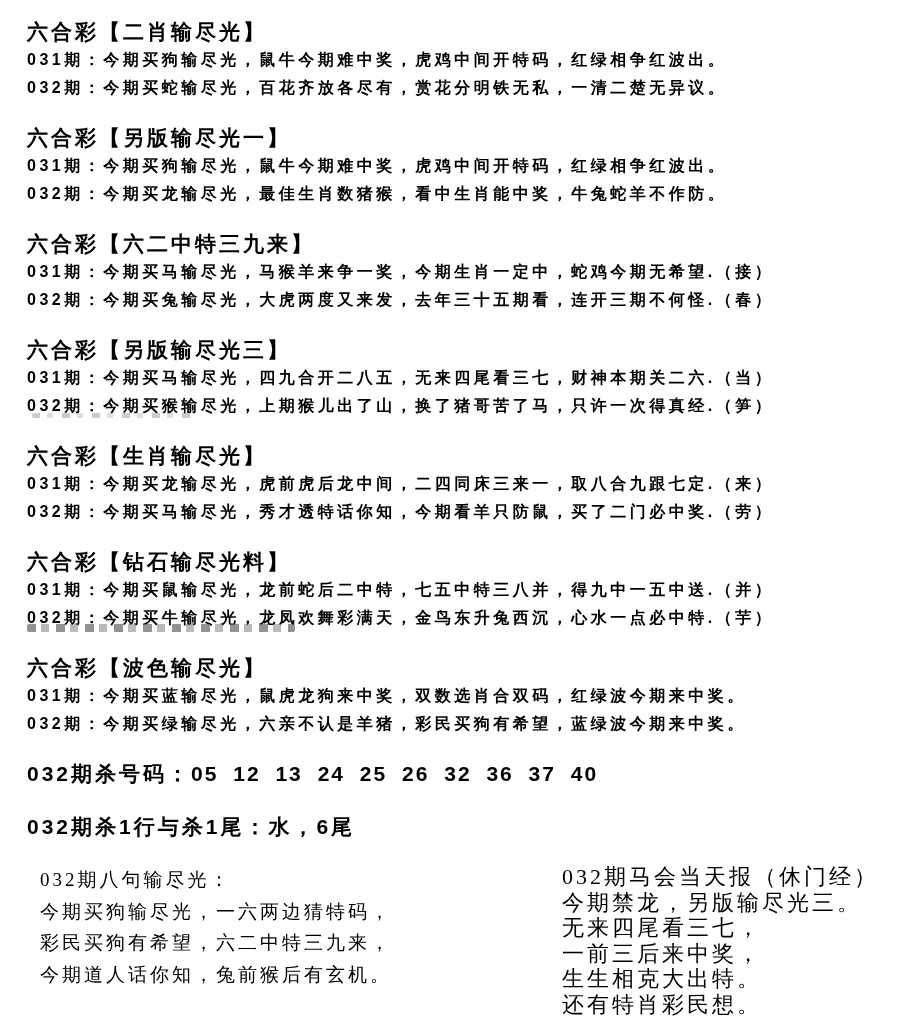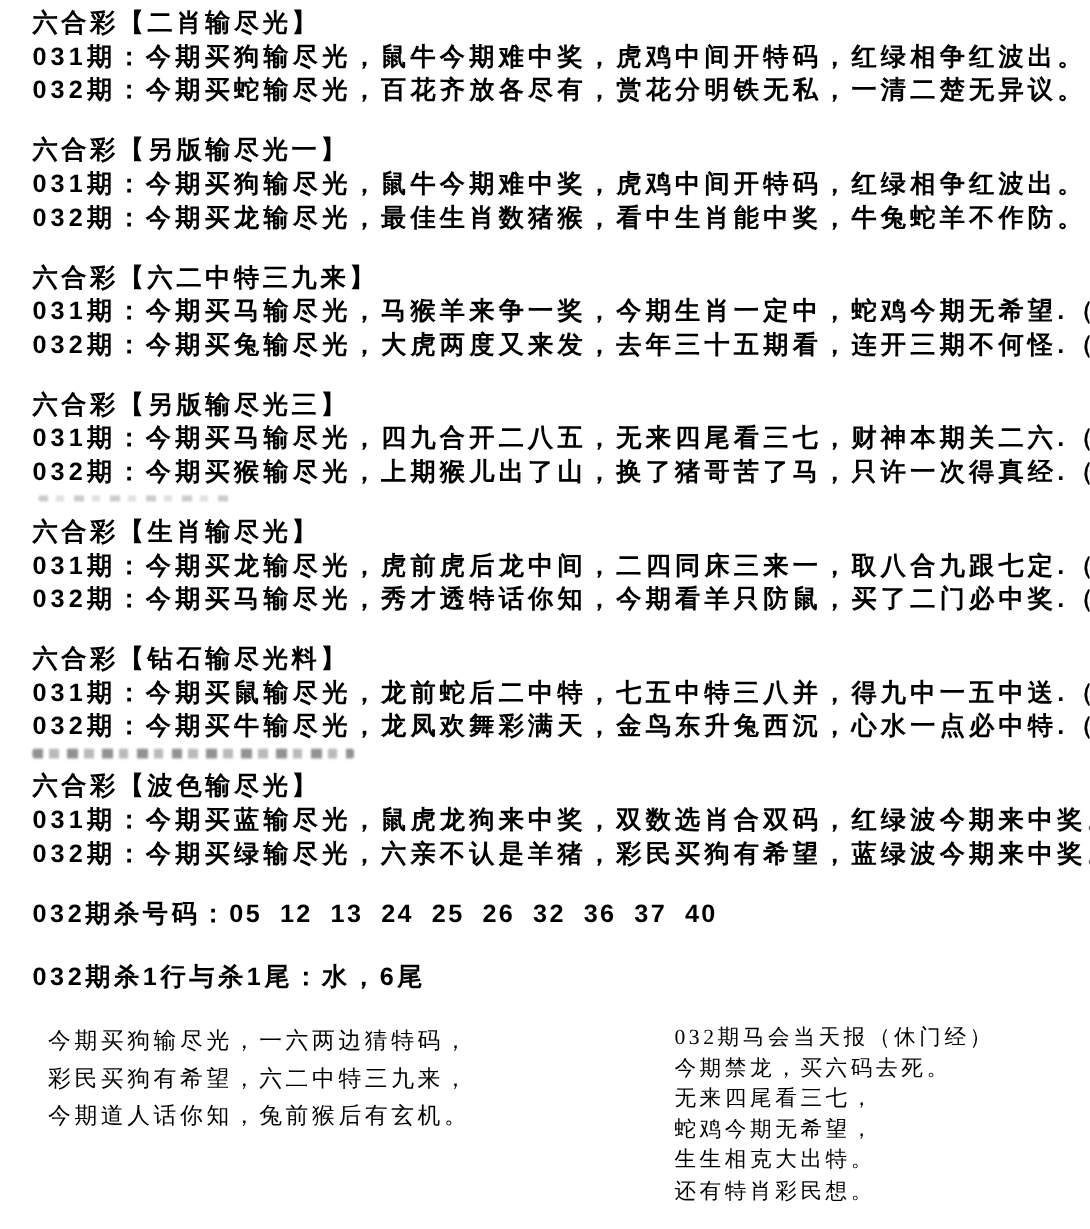--- a/index.html
+++ b/index.html
@@ -11,35 +11,35 @@
     overflow: hidden;
   }
   .page {
     position: relative;
     width: 908px;
     height: 1024px;
     background: #ffffff;
     color: #000000;
     font-family: "Liberation Sans", sans-serif;
     box-sizing: border-box;
-    padding: 6px 0 0 27px;
+    padding: 18px 0 0 27px;
   }
   
   .section {
     margin: 0 0 22px 0;
   }
   .sec-heading {
     font-size: 21px;
     font-weight: 700;
     line-height: 28px;
     letter-spacing: 3px;
     white-space: nowrap;
   }
   .sec-line {
-    font-size: 21px;
+    font-size: 16px;
     font-weight: 700;
     line-height: 28px;
     letter-spacing: 3.5px;
     white-space: nowrap;
   }
   
   .kill-line {
     font-size: 21px;
     font-weight: 700;
     line-height: 28px;
@@ -65,21 +65,21 @@
   .eight-line-block {
     margin-left: 13px;
     width: 522px;
     font-size: 19px;
     line-height: 31.5px;
     letter-spacing: 3px;
     white-space: nowrap;
   }
   .daily-report-block {
     width: 300px;
-    font-size: 18px;
+    font-size: 22px;
     line-height: 25.5px;
     letter-spacing: 3px;
     white-space: nowrap;
   }
   
   .smudge {
     position: absolute;
     border-radius: 2px;
     filter: blur(0.7px);
   }
@@ -150,29 +150,30 @@
   </div>
 
   <div class="kill-line kill-numbers">
     <span>032期杀号码：</span><span class="nums">05 12 13 24 25 26 32 36 37 40</span>
   </div>
 
   <div class="kill-line kill-row-tail">032期杀1行与杀1尾：水，6尾</div>
 
   <div class="bottom-row">
     <div class="eight-line-block">
+      <div>032期八句输尽光：</div>
       <div>今期买狗输尽光，一六两边猜特码，</div>
       <div>彩民买狗有希望，六二中特三九来，</div>
       <div>今期道人话你知，兔前猴后有玄机。</div>
     </div>
     <div class="daily-report-block">
       <div>032期马会当天报（休门经）</div>
-      <div>今期禁龙，买六码去死。</div>
+      <div>今期禁龙，另版输尽光三。</div>
       <div>无来四尾看三七，</div>
-      <div>蛇鸡今期无希望，</div>
+      <div>一前三后来中奖，</div>
       <div>生生相克大出特。</div>
       <div>还有特肖彩民想。</div>
     </div>
   </div>
 
   <div class="smudge smudge-1"></div>
   <div class="smudge smudge-2"></div>
 
 </div>
 

